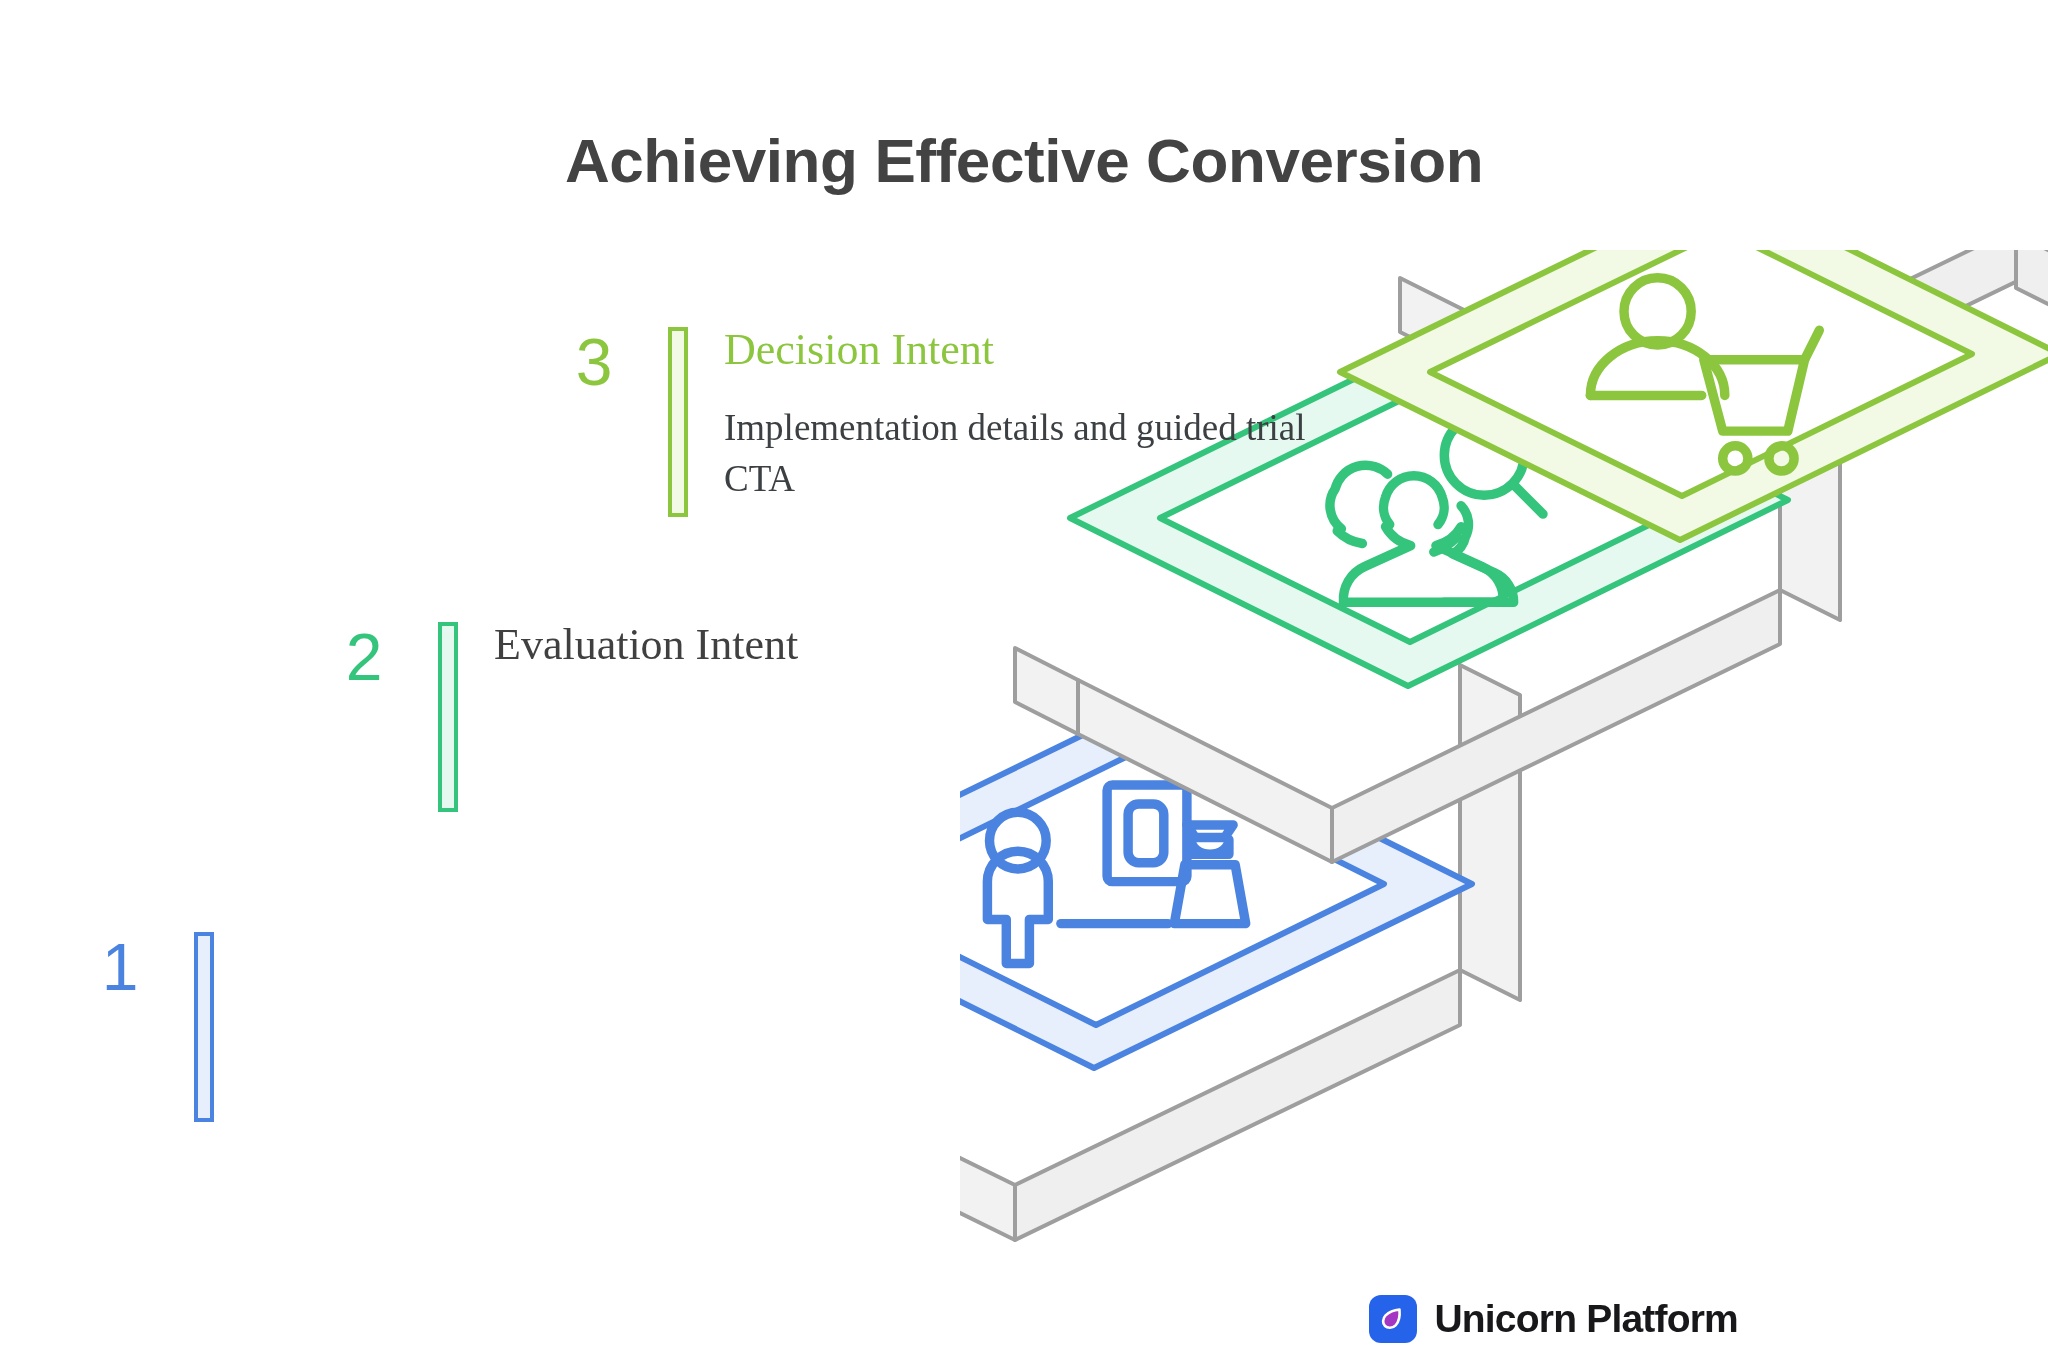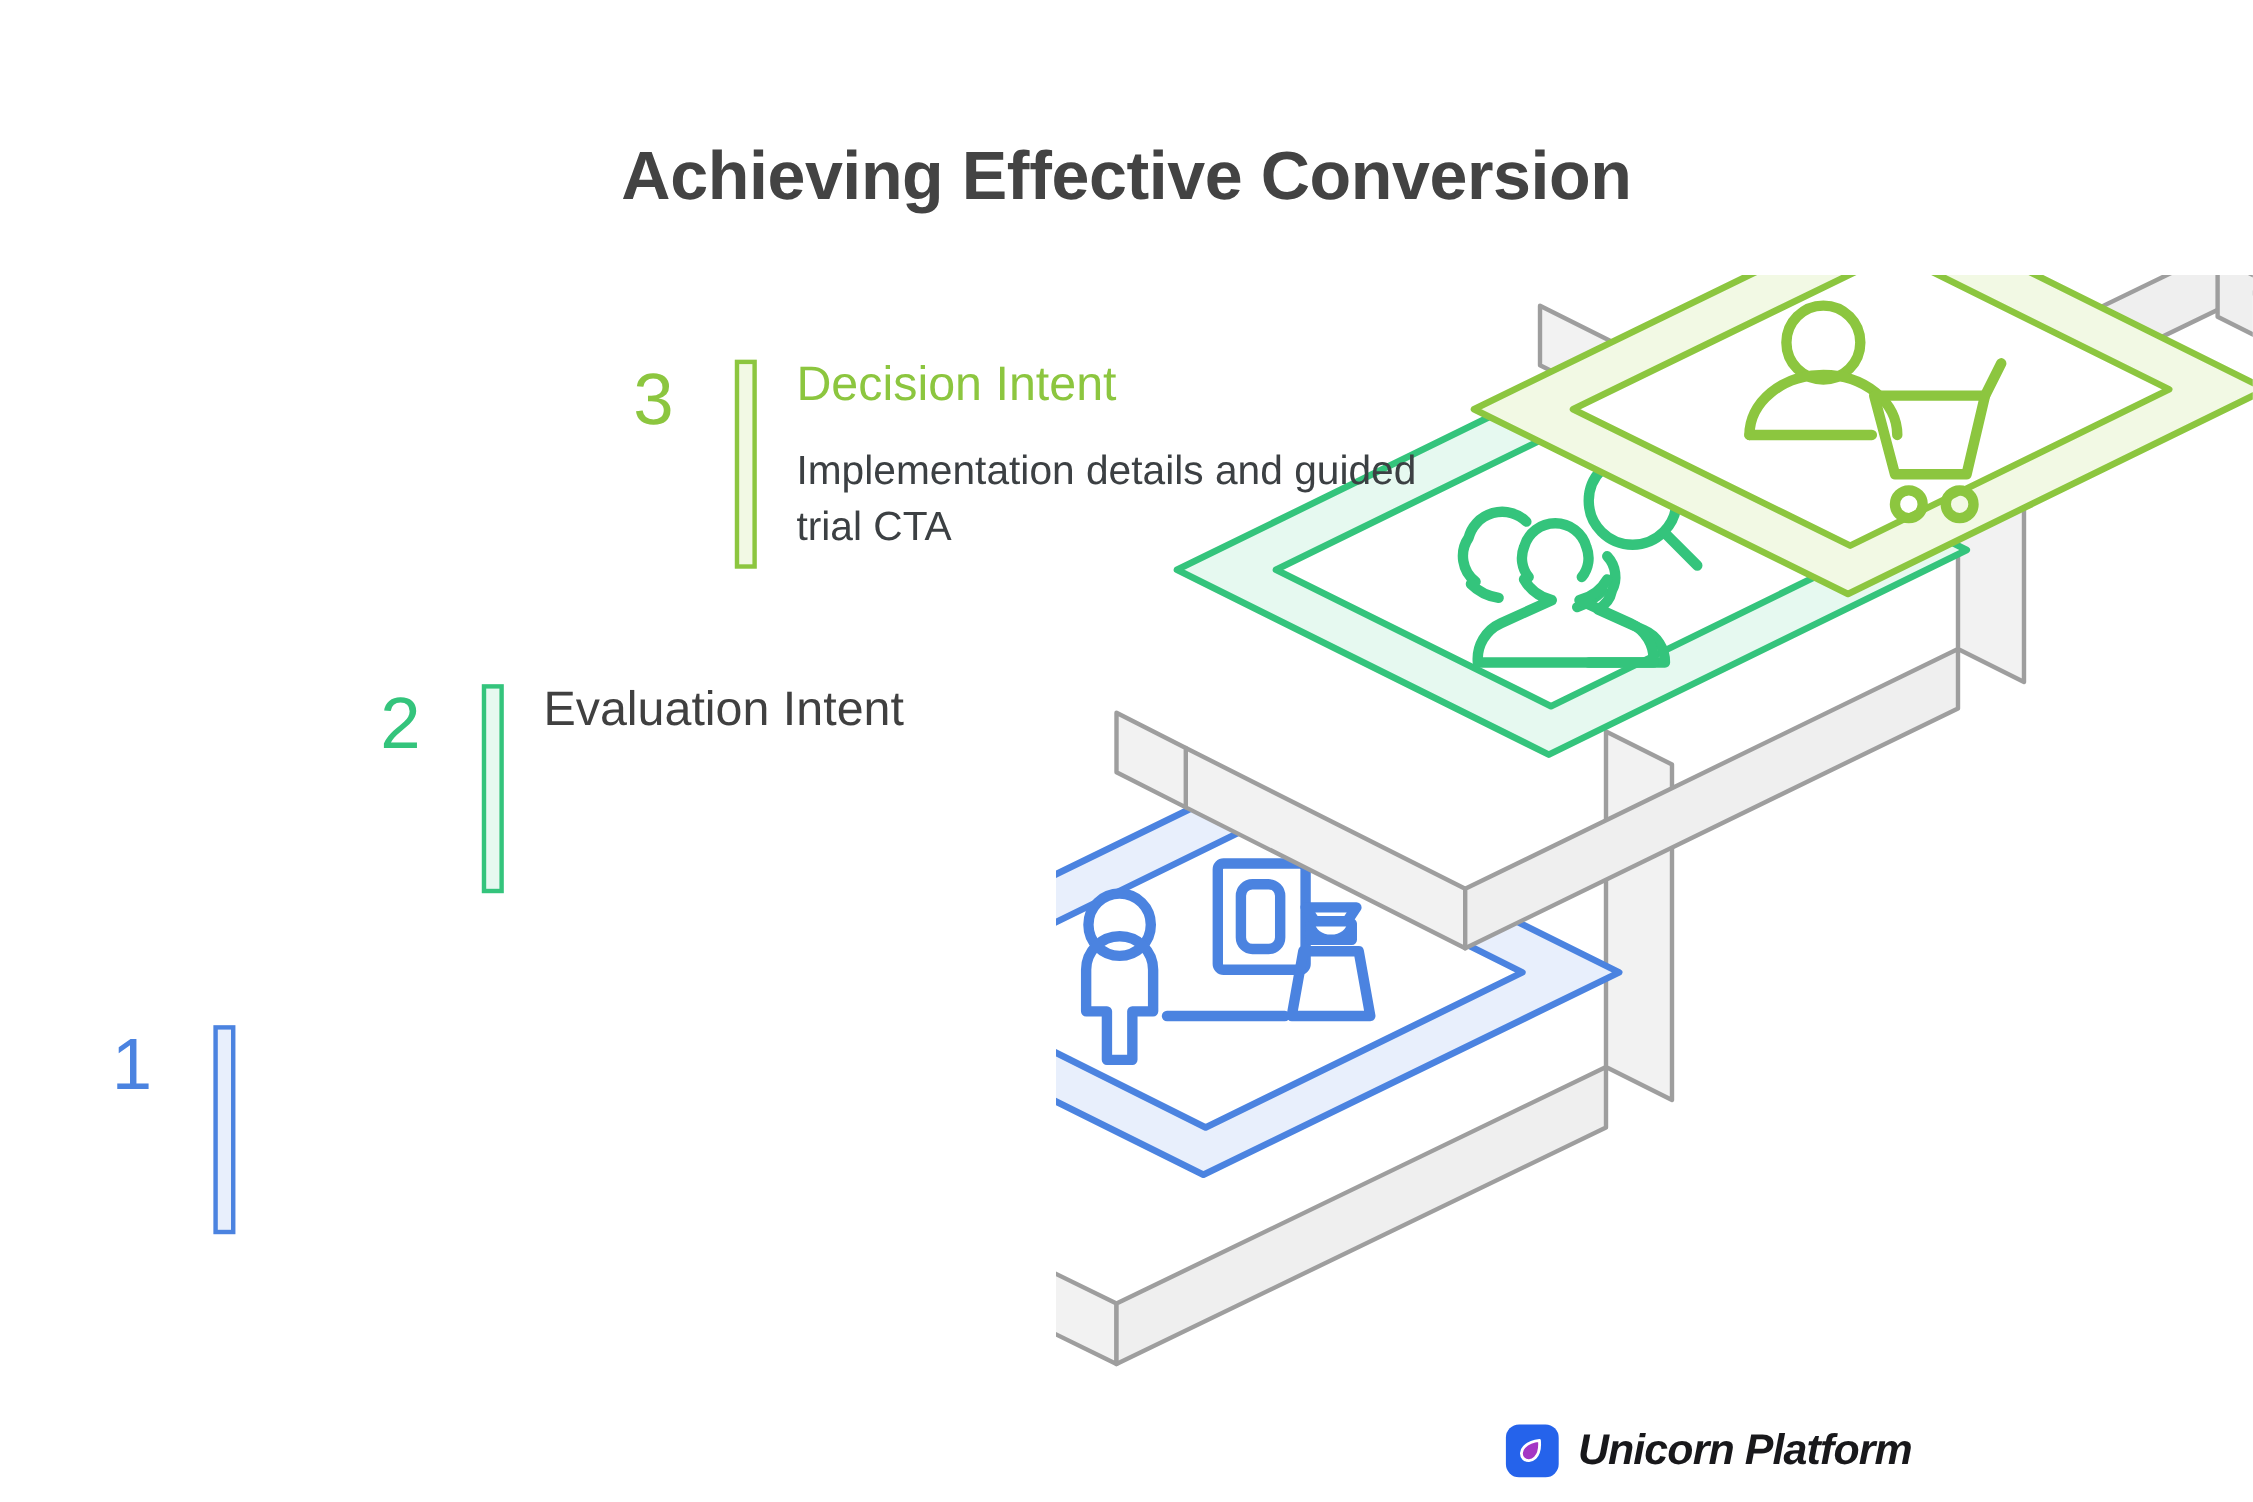--- a/index.html
+++ b/index.html
@@ -61,20 +61,21 @@
     border-width: 4px;
     box-sizing: border-box;
     margin-left: 32px;
     margin-right: 36px;
     margin-top: 2px;
   }
   .step-body {
     flex: 1 1 auto;
     min-width: 0;
     padding-top: 0px;
+    font-family: Liberation Serif, serif;
   }
   .step-head {
     font-size: 44px;
     font-weight: 400;
     line-height: 1.12;
     margin-bottom: 28px;
     white-space: nowrap;
   }
   .step-desc {
     font-size: 37px;
@@ -112,21 +113,20 @@
   #staircase svg { display: block; width: 1088px; height: 1000px; }
 
   
   #brand {
     position: absolute;
     right: 30px;
     bottom: 22px;
     display: flex;
     align-items: center;
     gap: 17px;
-    font-style: italic;
   }
   .brand-mark {
     width: 48px;
     height: 48px;
     border-radius: 12px;
     background: #2563EB;
     display: flex;
     align-items: center;
     justify-content: center;
     flex: none;

